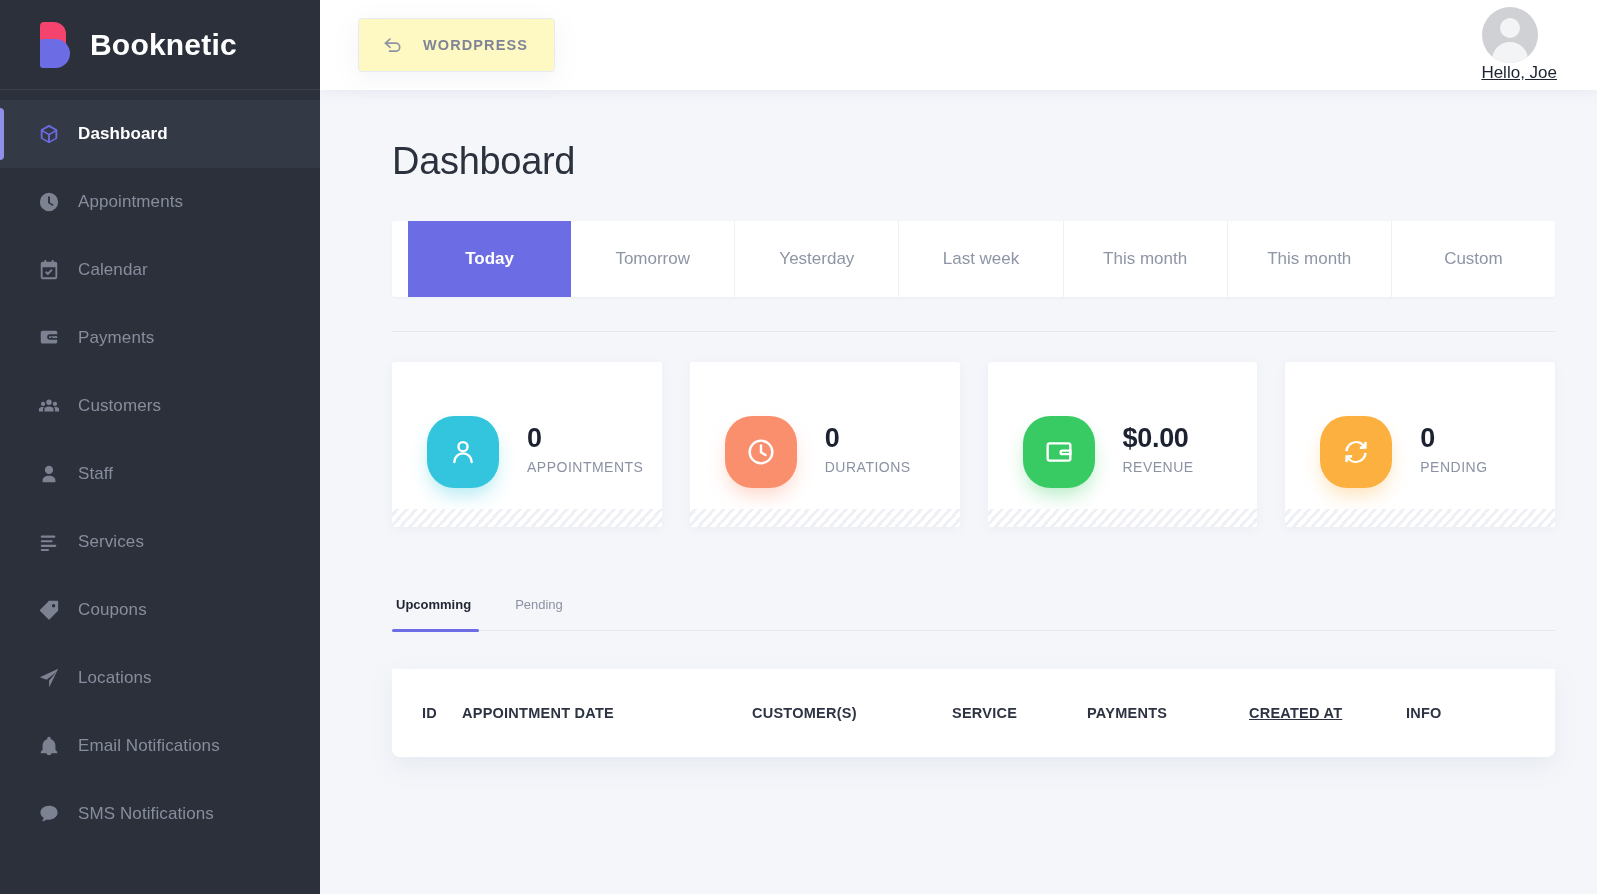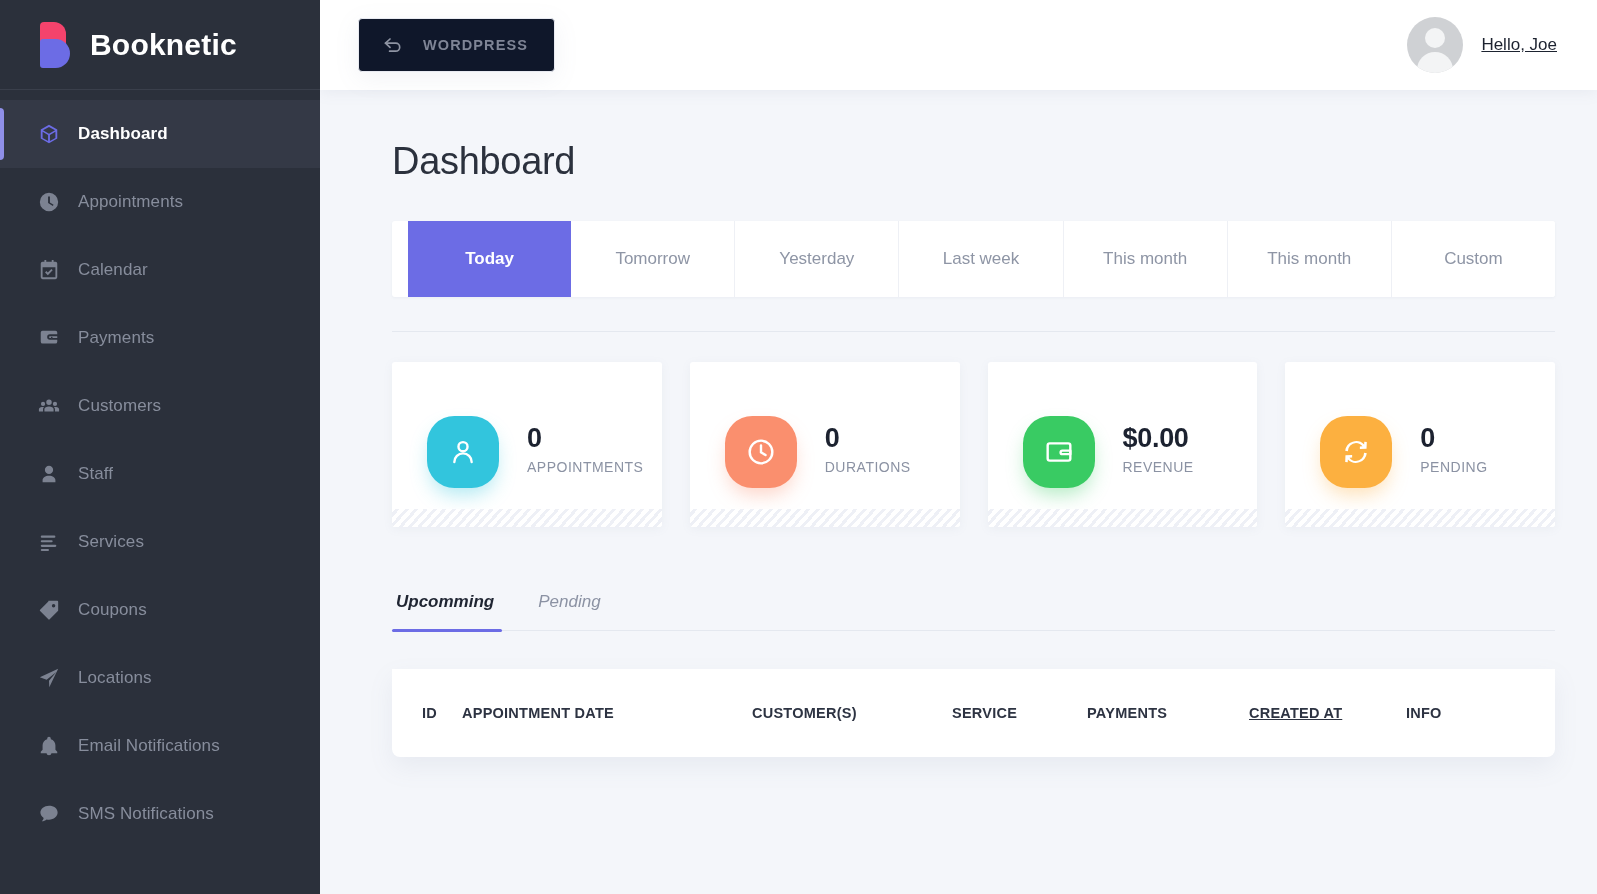--- a/index.html
+++ b/index.html
@@ -98,35 +98,35 @@
     justify-content: space-between;
     padding: 0 40px 0 38px;
     position: relative;
     box-shadow: 0 2px 14px rgba(120,130,160,0.10);
     z-index: 4;
   }
   .wp-btn {
     display: inline-flex; align-items: center;
     height: 54px;
     padding: 0 26px 0 22px;
-    background: #0f172a;
+    background: #fef9c3;
     border: 1px solid #e8eaf1;
     border-radius: 4px;
     cursor: pointer;
     box-shadow: 0 6px 24px rgba(130,140,170,0.10);
     justify-content: space-between;
   }
   .wp-btn .wp-icon { color: #8e94a3; margin-right: 18px; display: flex; }
   .wp-btn .wp-icon svg { width: 24px; height: 24px; }
   .wp-btn .wp-label {
     font-size: 14.5px; font-weight: 700;
     letter-spacing: 1.1px;
     color: #7f8596;
   }
-  .user-area { display: flex; align-items: center; }
+  .user-area { display: flex; align-items: center; flex-direction: column; }
   .avatar {
     width: 56px; height: 56px;
     border-radius: 50%;
     background: #cfd1d4;
     margin-right: 18px;
     overflow: hidden;
     position: relative;
     flex: 0 0 56px;
   }
   .avatar .head {
@@ -253,27 +253,26 @@
   
   .tabs-row {
     display: flex;
     align-items: flex-end;
     margin-top: 46px;
     border-bottom: 1px solid #e4e8ef;
     width: 1163px;
     height: 58px;
   }
   .tab {
-    font-size: 17px;
+    font-size: 13px;
     color: #8b92a3;
     padding: 0 26px 18px 4px;
     margin-right: 14px;
     cursor: pointer;
     position: relative;
-    font-style: italic;
   }
   .tab.active { color: #1f2532; font-weight: 700; }
   .tab.active::after {
     content: "";
     position: absolute;
     left: 0; right: 18px; bottom: -2px;
     height: 3px;
     background: #6c6ce5;
     border-radius: 2px;
   }

